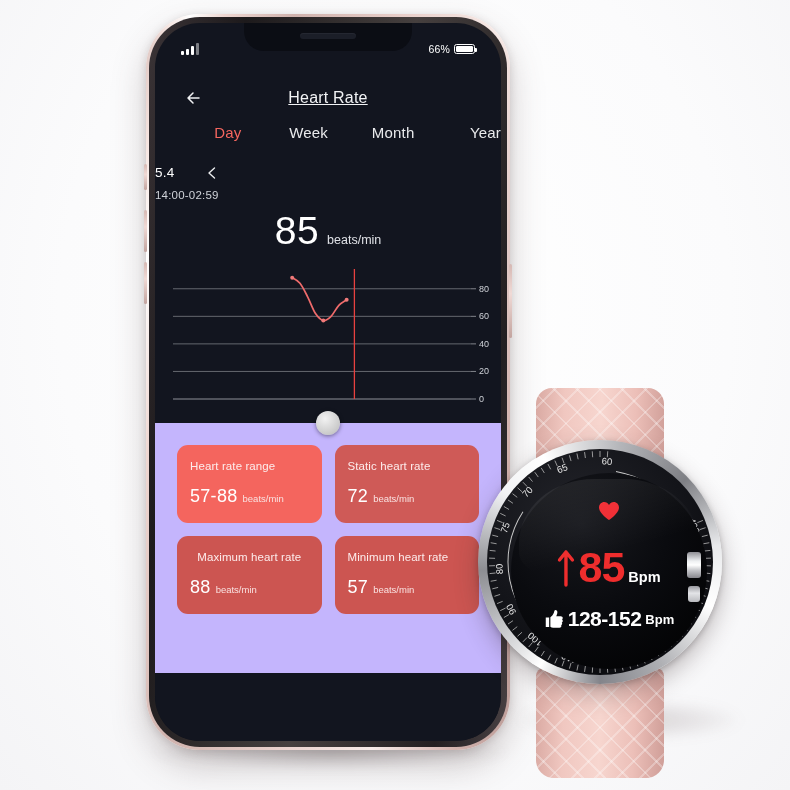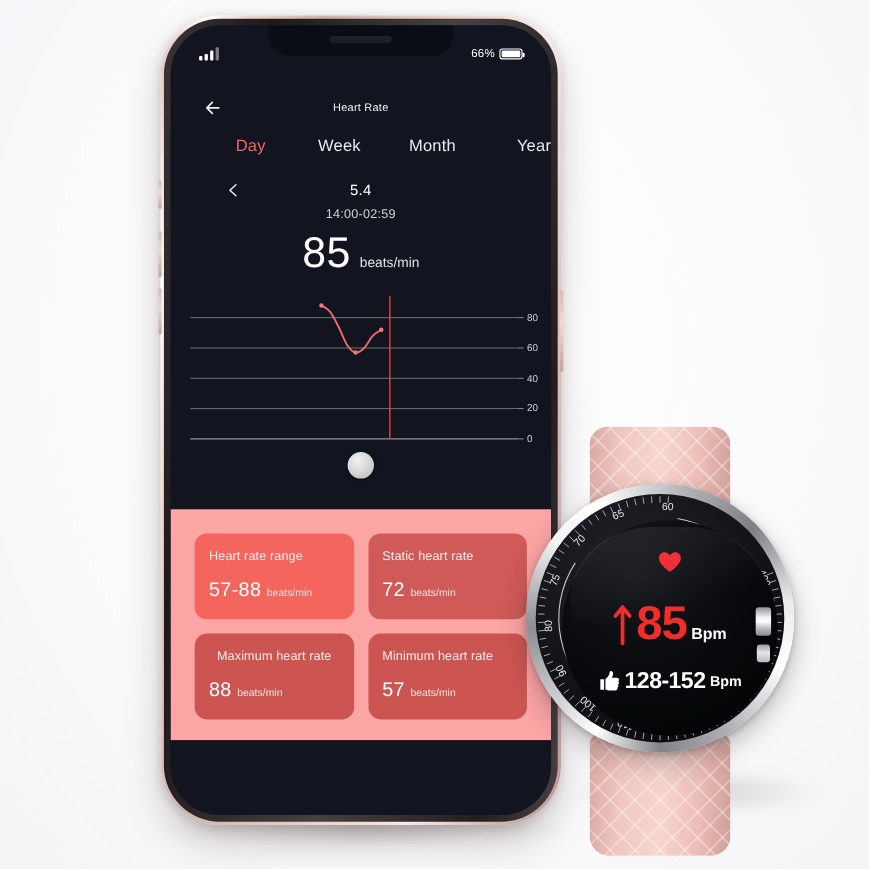--- a/index.html
+++ b/index.html
@@ -116,39 +116,38 @@
   .app-header {
     position: absolute; top: 58px; left: 0; right: 0; height: 34px;
     display: flex; align-items: center; z-index: 20;
   }
   .back-arrow {
     position: absolute; left: 28px; top: 50%; transform: translateY(-50%);
     width: 22px; height: 22px; cursor: pointer;
   }
   .app-title {
     width: 100%; text-align: center;
-    color: #f2f3f5; font-size: 10px; letter-spacing: .2px;
+    color: #f2f3f5; font-size: 16px; letter-spacing: .2px; text-decoration: underline;
   }
 
   
   .tabs {
     position: absolute; top: 101px; left: 0; right: 0;
     display: flex; z-index: 20;
   }
   .tab {
     flex: 1; text-align: right;
     color: #e9eaec; font-size: 15px; letter-spacing: .2px;
     cursor: pointer;
   }
   .tab.active { color: #f4665f; }
 
   
   .date-row {
     position: absolute; top: 142px; left: 0; right: 0; z-index: 20;
-    text-align: center;
   }
   .date-prev {
     position: absolute; left: 50px; top: 1px;
     width: 14px; height: 14px; cursor: pointer;
   }
   .date-main { color: #fff; font-size: 13.5px; letter-spacing: .3px; }
   .date-sub { color: #cfd2d8; font-size: 11.5px; margin-top: 9px; letter-spacing: .2px; }
 
   
   .bigval {
@@ -180,21 +179,21 @@
     position: absolute; left: 50%; transform: translateX(-50%);
     top: 388px; width: 24px; height: 24px; border-radius: 50%;
     background: radial-gradient(circle at 38% 32%, #f2f2f2, #c9c9c9 72%, #b2b2b2);
     box-shadow: 0 1px 4px rgba(0,0,0,0.45);
     z-index: 22; cursor: pointer;
   }
 
   
   .cards-panel {
     position: absolute; left: 0; right: 0; top: 400px; bottom: 68px;
-    background: #fca5a5; z-index: 12; margin-top: 40px;
+    background: #c4b5fd; z-index: 12;
   }
   .cards-grid {
     position: absolute; left: 22px; right: 22px; top: 22px;
     display: grid; grid-template-columns: 1fr 1fr; gap: 13px;
   }
   .card {
     border-radius: 11px; padding: 15px 13px 16px 13px; min-height: 78px;
     display: flex; flex-direction: column; justify-content: space-between;
   }
   .card.c1 { background: #f4655e; }

